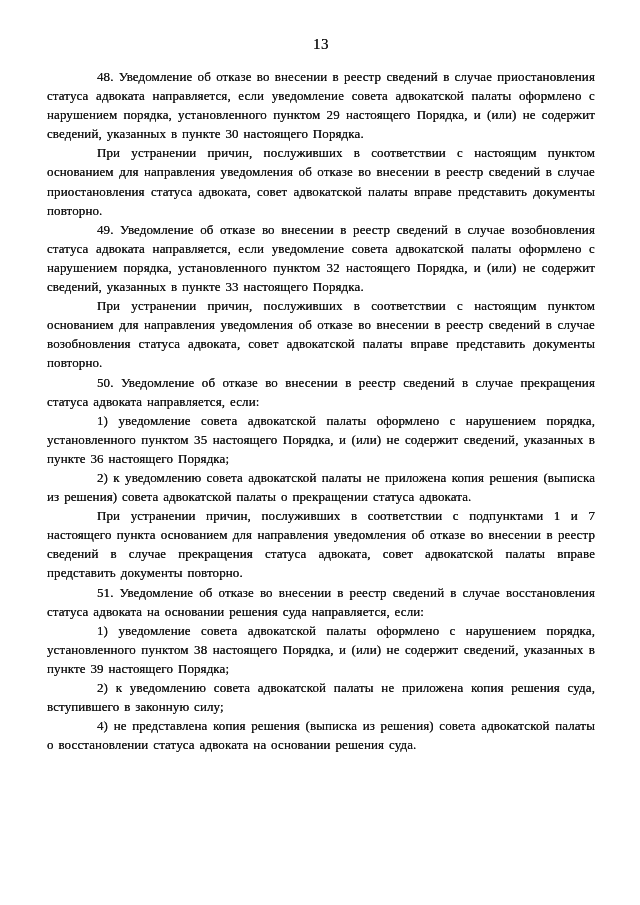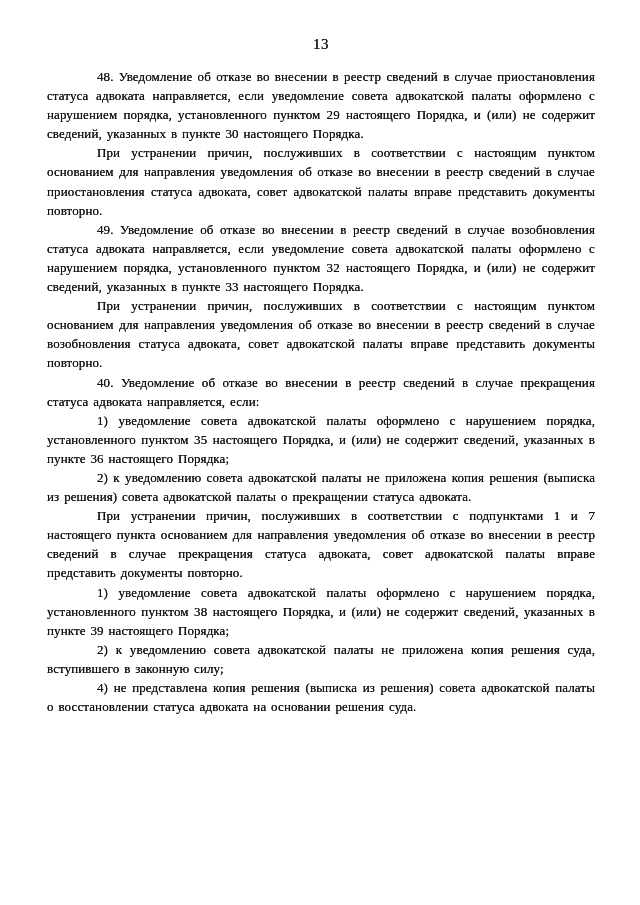--- a/index.html
+++ b/index.html
@@ -43,22 +43,23 @@
 </head>
 <body>
 
 <div class="page">
   <div class="page-number">13</div>
   <div class="content">
     <p>48. Уведомление об отказе во внесении в реестр сведений в случае приостановления статуса адвоката направляется, если уведомление совета адвокатской палаты оформлено с нарушением порядка, установленного пунктом 29 настоящего Порядка, и (или) не содержит сведений, указанных в пункте 30 настоящего Порядка.</p>
     <p>При устранении причин, послуживших в соответствии с настоящим пунктом основанием для направления уведомления об отказе во внесении в реестр сведений в случае приостановления статуса адвоката, совет адвокатской палаты вправе представить документы повторно.</p>
     <p>49. Уведомление об отказе во внесении в реестр сведений в случае возобновления статуса адвоката направляется, если уведомление совета адвокатской палаты оформлено с нарушением порядка, установленного пунктом 32 настоящего Порядка, и (или) не содержит сведений, указанных в пункте 33 настоящего Порядка.</p>
     <p>При устранении причин, послуживших в соответствии с настоящим пунктом основанием для направления уведомления об отказе во внесении в реестр сведений в случае возобновления статуса адвоката, совет адвокатской палаты вправе представить документы повторно.</p>
-    <p>40. Уведомление об отказе во внесении в реестр сведений в случае прекращения статуса адвоката направляется, если:</p>
+    <p>50. Уведомление об отказе во внесении в реестр сведений в случае прекращения статуса адвоката направляется, если:</p>
     <p>1) уведомление совета адвокатской палаты оформлено с нарушением порядка, установленного пунктом 35 настоящего Порядка, и (или) не содержит сведений, указанных в пункте 36 настоящего Порядка;</p>
     <p>2) к уведомлению совета адвокатской палаты не приложена копия решения (выписка из решения) совета адвокатской палаты о прекращении статуса адвоката.</p>
     <p>При устранении причин, послуживших в соответствии с подпунктами 1 и 7 настоящего пункта основанием для направления уведомления об отказе во внесении в реестр сведений в случае прекращения статуса адвоката, совет адвокатской палаты вправе представить документы повторно.</p>
+    <p>51. Уведомление об отказе во внесении в реестр сведений в случае восстановления статуса адвоката на основании решения суда направляется, если:</p>
     <p>1) уведомление совета адвокатской палаты оформлено с нарушением порядка, установленного пунктом 38 настоящего Порядка, и (или) не содержит сведений, указанных в пункте 39 настоящего Порядка;</p>
     <p>2) к уведомлению совета адвокатской палаты не приложена копия решения суда, вступившего в законную силу;</p>
     <p>4) не представлена копия решения (выписка из решения) совета адвокатской палаты о восстановлении статуса адвоката на основании решения суда.</p>
 
   </div>
 </div>
 
 </body></html>

